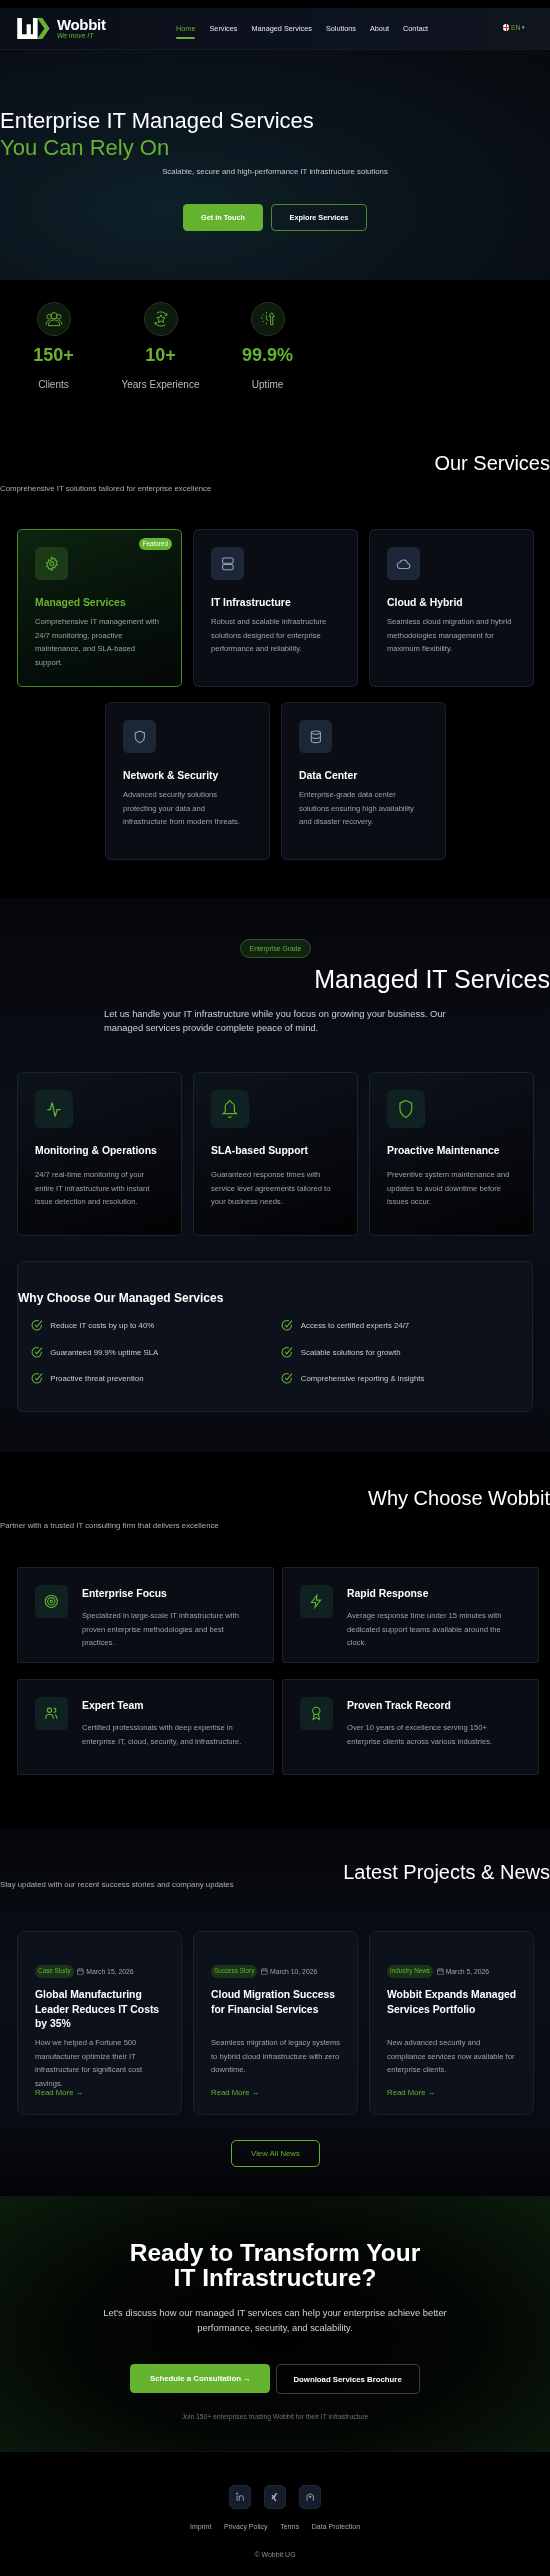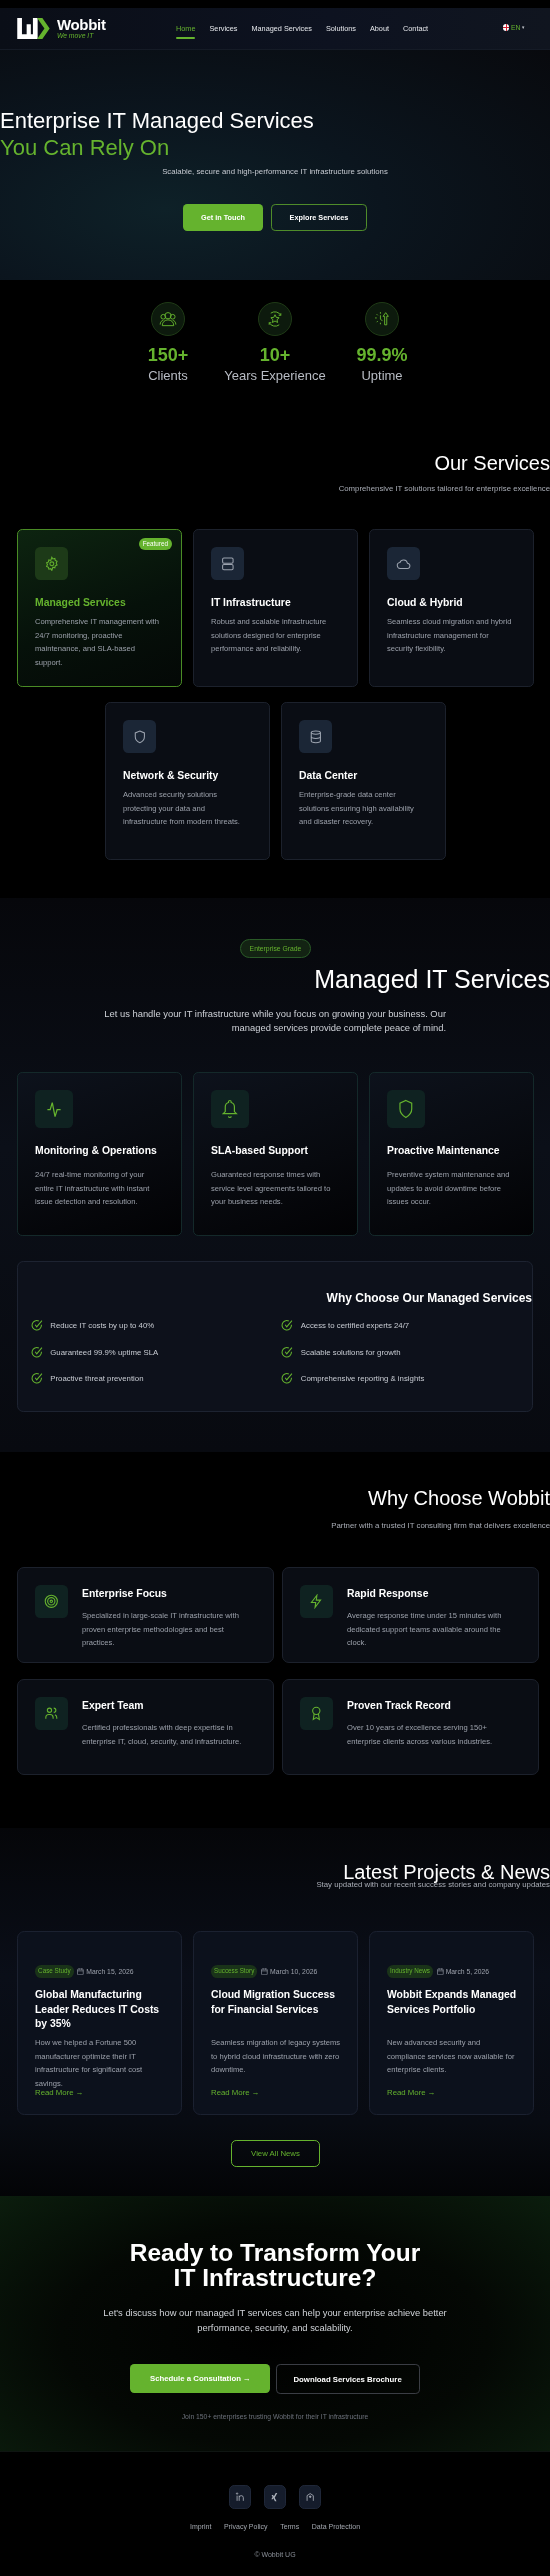--- a/index.html
+++ b/index.html
@@ -28,52 +28,52 @@
 
 .hero{position:absolute;top:42px;left:0;width:550px;height:239px;background:radial-gradient(ellipse at 30% 70%,#0e2128 0%,#0b151e 40%,#08090d 100%)}
 .hero h1{position:absolute;top:65px;width:100%;text-align:left;font-size:22px;font-weight:400;line-height:27px}
 .hero p{position:absolute;top:125px;width:100%;text-align:center;font-size:7.8px;color:#c5c9d0}
 .btn-row{position:absolute;top:162px;width:100%;display:flex;justify-content:center;gap:8px}
 .btn{display:flex;align-items:center;justify-content:center;border-radius:4.2px;font-size:7.3px;font-weight:600;height:27px}
 .btn-green{background:#65b32e;color:#fff}
 .btn-outline{border:0.8px solid #4f8c2a;color:#fff;background:transparent}
 
 
-.stats{position:absolute;top:280px;left:0;width:550px;height:125px;background:#000;display:flex;justify-content:center}
+.stats{position:absolute;top:280px;left:0;width:550px;height:125px;background:#000;display:flex;justify-content:flex-start}
 .stat{width:107px;text-align:center;padding-top:22px}
 .stat .ic{width:34px;height:34px;border-radius:50%;background:#0d1a0d;border:0.5px solid #1f3a16;margin:0 auto;display:flex;align-items:center;justify-content:center}
 .stat .val{font-size:18px;font-weight:700;color:#65b32e;margin-top:9.4px}
-.stat .lbl{font-size:13px;color:#b8bcc4;margin-top:2px}
+.stat .lbl{font-size:10px;color:#b8bcc4;margin-top:13px}
 
 
 .sec-title{position:absolute;width:100%;text-align:right;font-weight:400;color:#fff}
-.sec-sub{position:absolute;width:100%;text-align:right;color:#a9adb6}
+.sec-sub{position:absolute;width:100%;text-align:left;color:#a9adb6}
 .card{position:absolute;background:#0a0d14;border:0.5px solid #1c212c;border-radius:5.2px}
 .card .iconbox{position:absolute;left:17px;top:17px;width:33px;height:33px;border-radius:5.2px;background:#1b2636;display:flex;align-items:center;justify-content:center}
 .card .ctitle{position:absolute;left:17px;top:67px;font-size:10.4px;font-weight:700;color:#fff}
 .card .cdesc{position:absolute;left:17px;top:85px;width:128px;font-size:7.6px;color:#9ca1ab;line-height:13.6px}
 .card.featured{background:linear-gradient(160deg,#0d2410 0%,#06110a 55%,#040806 100%);border:0.8px solid #4a8b25}
 .card.featured .iconbox{background:#1d3a18}
 .card.featured .ctitle{color:#65b32e}
 .badge-featured{position:absolute;right:9.4px;top:8.4px;background:#65b32e;color:#fff;font-size:6.3px;padding:2.1px 3.7px;border-radius:6.3px}
 
 
 .managed{position:absolute;top:898px;left:0;width:550px;height:554px;background:linear-gradient(180deg,#06070b 0%,#0b0f18 45%,#080a10 100%)}
 .pill{position:absolute;left:240px;top:41px;width:71px;height:19px;border-radius:9.4px;background:#132313;border:0.5px solid #2a5a27;color:#65b32e;font-size:6.8px;display:flex;align-items:center;justify-content:center}
 .mcard{position:absolute;top:1072px;width:165px;height:164px;border-radius:5.2px;background:linear-gradient(160deg,#0d121c 0%,#07090e 60%,#020204 100%);border:0.5px solid #14292a}
 .mcard .iconbox{position:absolute;left:17px;top:17px;width:38px;height:38px;border-radius:5.2px;background:#0f2221;display:flex;align-items:center;justify-content:center}
 .mcard .ctitle{position:absolute;left:17px;top:72px;font-size:10.4px;font-weight:700}
 .mcard .cdesc{position:absolute;left:17px;top:95px;width:125px;font-size:7.6px;color:#9ca1ab;line-height:13.6px}
 .why-box{position:absolute;left:17px;top:1261px;width:516px;height:151px;border-radius:6.3px;background:#0d111b;border:0.5px solid #1d2331}
-.why-box h3{position:absolute;top:29px;width:100%;text-align:right;font-size:12px;font-weight:700}
+.why-box h3{position:absolute;top:29px;width:100%;text-align:left;font-size:12px;font-weight:700}
 .why-item{position:absolute;display:flex;align-items:center;font-size:7.8px;color:#c8ccd3}
 .why-item svg{margin-right:7.3px}
 
 
-.wcard{position:absolute;width:257px;background:#0a0d14;border:0.5px solid #1c212c;border-radius:7px}
+.wcard{position:absolute;width:257px;background:#0a0d14;border:0.5px solid #1c212c;border-radius:2px}
 .wcard .iconbox{position:absolute;left:17px;top:17px;width:33px;height:33px;border-radius:5.2px;background:#0f2221;display:flex;align-items:center;justify-content:center}
 .wcard .ctitle{position:absolute;left:64px;top:20px;font-size:10.4px;font-weight:700}
 .wcard .cdesc{position:absolute;left:64px;top:41px;width:172px;font-size:7.6px;color:#9ca1ab;line-height:13.6px}
 
 
 .news{position:absolute;top:1828px;left:0;width:550px;height:368px;background:linear-gradient(180deg,#050609 0%,#0a0e18 40%,#080b12 80%,#030406 100%)}
 .ncard{position:absolute;top:1931px;width:165px;height:184px;border-radius:7.3px;background:#0c111c;border:0.5px solid #1b2130}
 .nmeta{position:absolute;left:17px;top:33px;display:flex;align-items:center;font-size:6.8px;color:#9ca1ab}
 .ntag{background:#1a3319;color:#65b32e;font-size:6.3px;padding:0 3.1px;height:12.5px;line-height:12.5px;border-radius:6.3px;margin-right:3.7px}
 .nmeta svg{margin-right:2.1px}
@@ -205,21 +205,21 @@
     <div class="cdesc">Robust and scalable infrastructure solutions designed for enterprise performance and reliability.</div>
   </div>
 
   <div class="card" style="left:369px;top:529px;width:165px;height:158px">
     <div class="iconbox">
       <svg width="15.7" height="15.7" viewBox="0 0 24 24" fill="none" stroke="#9ca3af" stroke-width="1.6">
           <path d="M7 19h10a4 4 0 0 0 .5-8A6 6 0 0 0 6 10a4.5 4.5 0 0 0 1 9z"></path>
         </svg>
     </div>
     <div class="ctitle">Cloud &amp; Hybrid</div>
-    <div class="cdesc">Seamless cloud migration and hybrid infrastructure management for security flexibility.</div>
+    <div class="cdesc">Seamless cloud migration and hybrid methodologies management for maximum flexibility.</div>
   </div>
 
   <div class="card" style="left:105px;top:702px;width:165px;height:158px">
     <div class="iconbox">
       <svg width="15.7" height="15.7" viewBox="0 0 24 24" fill="none" stroke="#9ca3af" stroke-width="1.6">
           <path d="M12 3l7 3v6c0 4.5-3 7.5-7 9-4-1.5-7-4.5-7-9V6z"></path>
         </svg>
     </div>
     <div class="ctitle">Network &amp; Security</div>
     <div class="cdesc">Advanced security solutions protecting your data and infrastructure from modern threats.</div>

